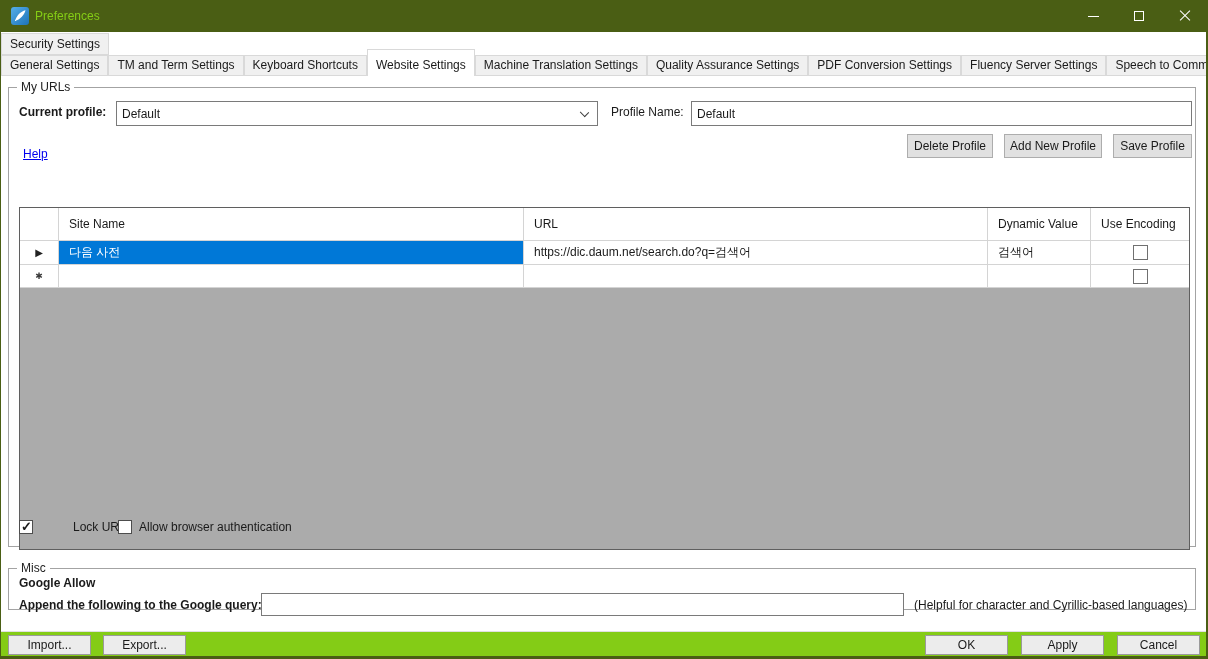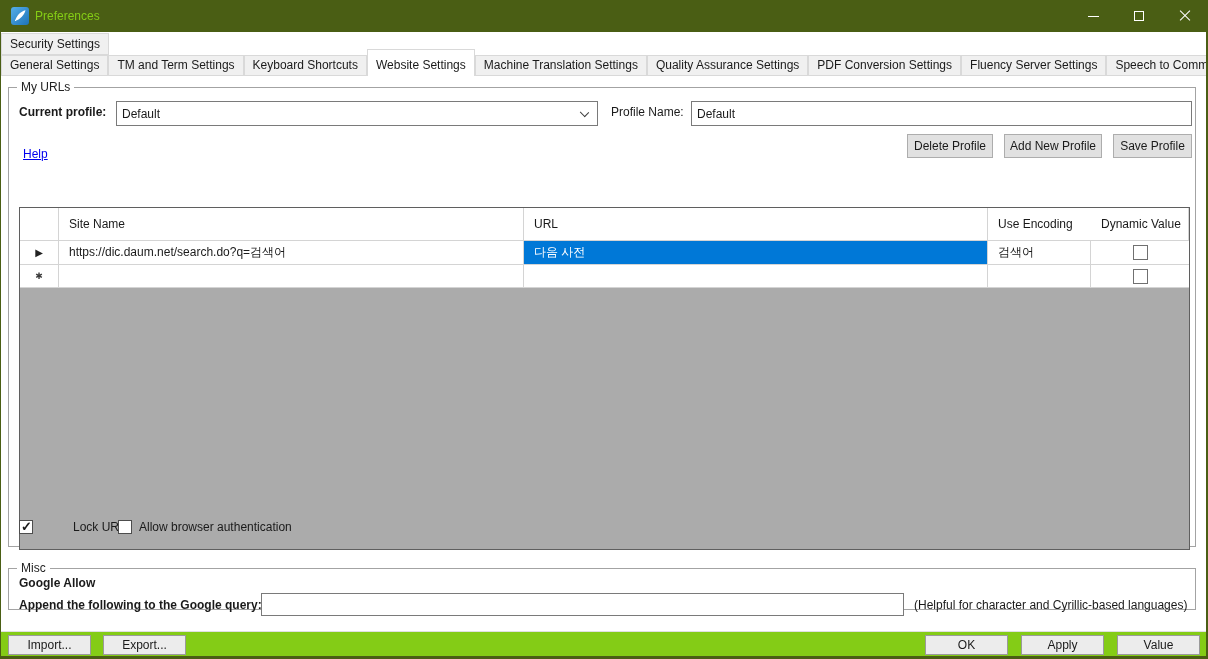--- a/index.html
+++ b/index.html
@@ -130,28 +130,28 @@
     <div class="wbtn" style="left:995px; top:46px; width:98px; height:24px;">Add New Profile</div>
     <div class="wbtn" style="left:1104px; top:46px; width:79px; height:24px;">Save Profile</div>
 
     <span class="link" style="left:14px; top:59px;">Help</span>
 
     <div class="grid">
 
       <div class="gc cntr"></div>
       <div class="gc hdr">Site Name</div>
       <div class="gc hdr">URL</div>
+      <div class="gc hdr wrap">Dynamic Value</div>
       <div class="gc hdr lastcol">Use Encoding</div>
-      <div class="gc hdr wrap">Dynamic Value</div>
 
       <div class="gc cntr">
           <span class="marker">▶</span>
         </div>
+      <div class="gc sel">다음 사전</div>
       <div class="gc">https://dic.daum.net/search.do?q=검색어</div>
-      <div class="gc sel">다음 사전</div>
       <div class="gc">검색어</div>
       <div class="gc cntr lastcol">
           <span class="cb small"></span>
         </div>
 
       <div class="gc cntr">
           <span class="marker" style="font-size:9px; color:#3a3a3a;">✱</span>
         </div>
       <div class="gc"></div>
       <div class="gc"></div>
@@ -179,19 +179,19 @@
     <span class="lbl bold" style="left:10px; top:29px;">Append the following to the Google query:</span>
     <input class="tbox" style="left: 252px; top: 24px; width: 643px; height: 23px;" value="">
     <span class="lbl" style="left:905px; top:29px;">(Helpful for character and Cyrillic-based languages)</span>
   </div>
 
   <div class="footer">
     <div class="fbtn" style="left:8px;">Import...</div>
     <div class="fbtn" style="left:103px;">Export...</div>
     <div class="fbtn" style="left:925px;">OK</div>
     <div class="fbtn" style="left:1021px;">Apply</div>
-    <div class="fbtn" style="left:1117px;">Value</div>
+    <div class="fbtn" style="left:1117px;">Cancel</div>
   </div>
 
   <div class="edge-l"></div>
   <div class="edge-r"></div>
   <div class="edge-b"></div>
 </div>
 
 </body></html>

